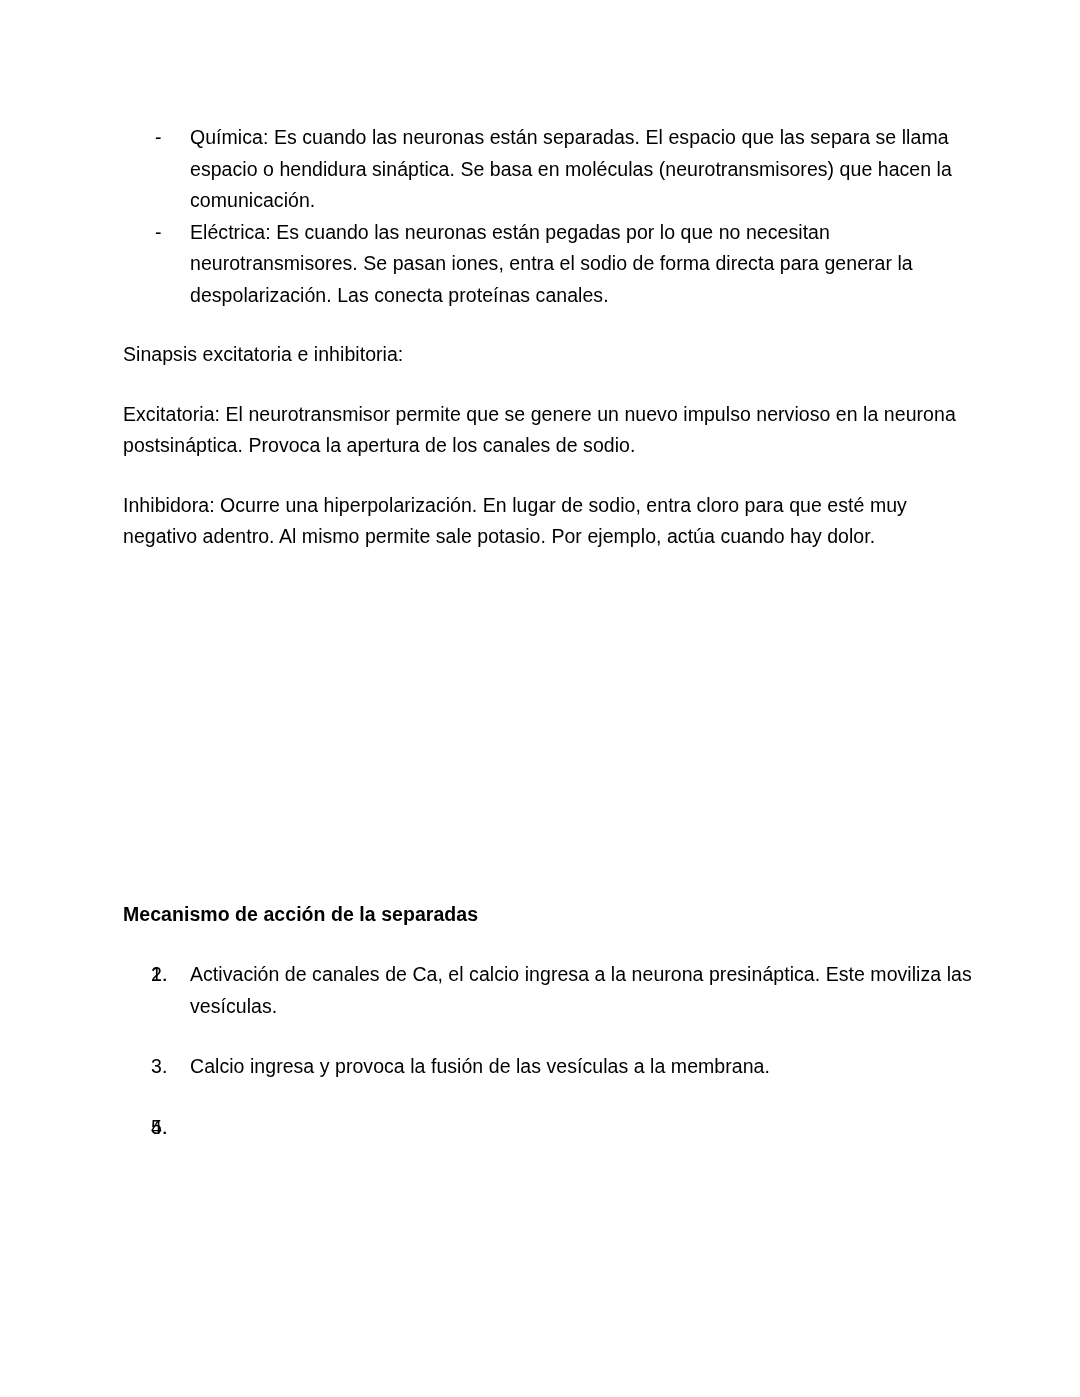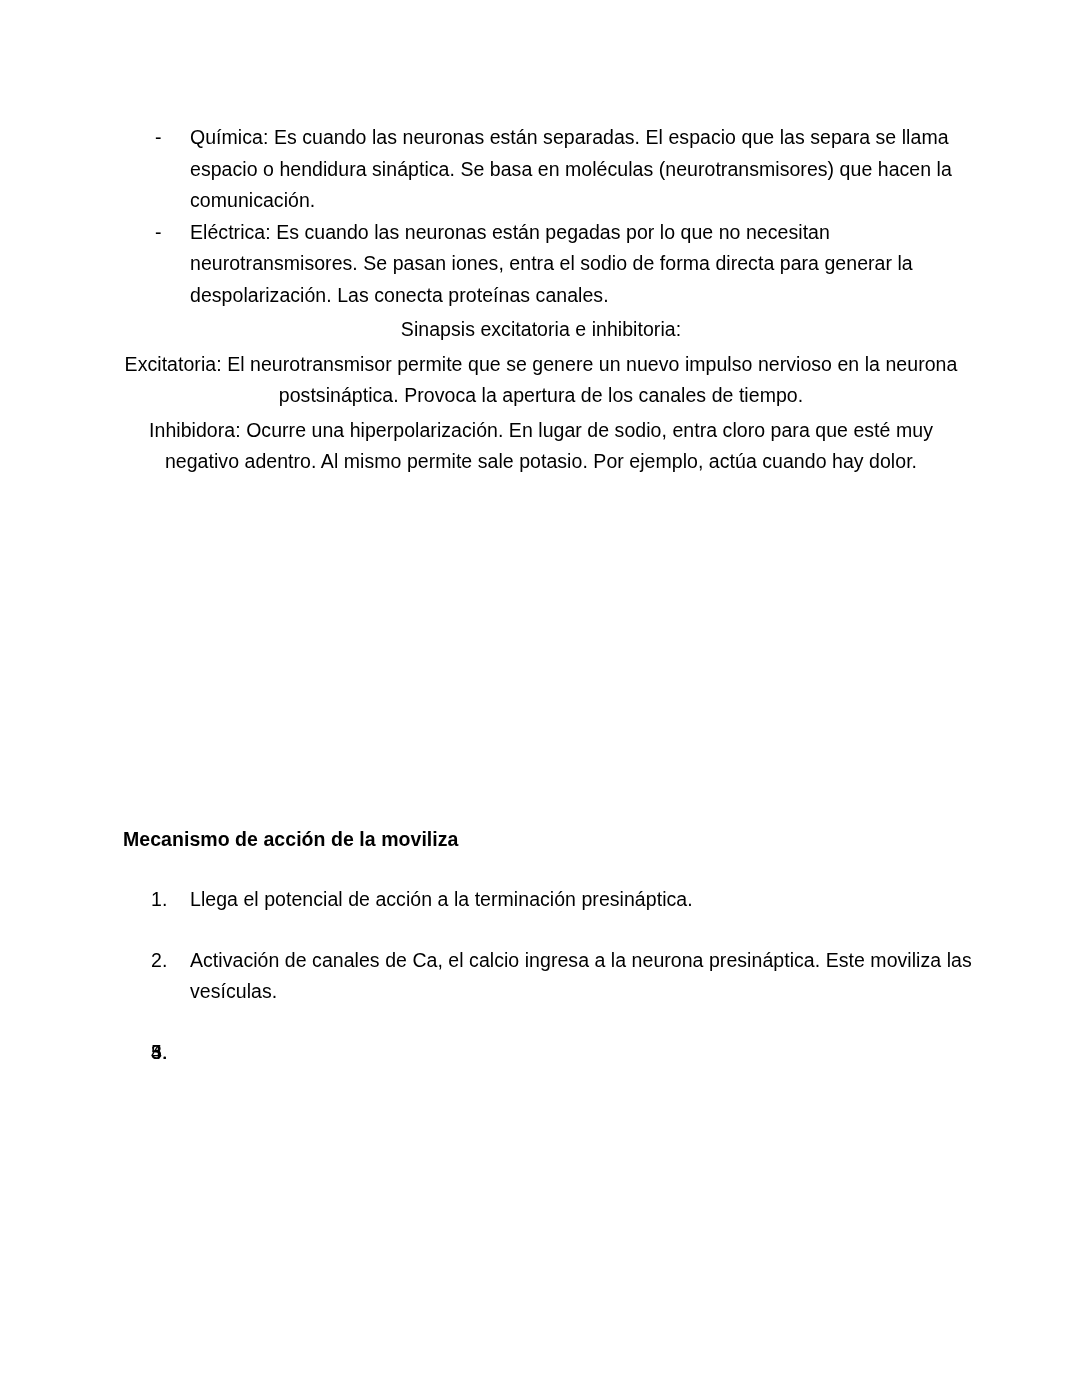--- a/index.html
+++ b/index.html
@@ -49,22 +49,21 @@
   }
 
   
   .para {
     font-size: 19.5px;
     line-height: 31.5px;
     margin: 0;
     letter-spacing: 0.05px;
   }
   .para-block {
-    margin-top: 3px;
-    text-align: center;
+    margin-top: 28px;
   }
 
   
   .figure-placeholder {
     width: 100%;
   }
 
   
   .section-heading {
     font-size: 19.5px;
@@ -111,39 +110,39 @@
         <span>Química: Es cuando las neuronas están separadas. El espacio que las separa se llama espacio o hendidura sináptica. Se basa en moléculas (neurotransmisores) que hacen la comunicación.</span>
       </li>
       <li class="dash-item">
         <span class="dash-marker">-</span>
         <span>Eléctrica: Es cuando las neuronas están pegadas por lo que no necesitan neurotransmisores. Se pasan iones, entra el sodio de forma directa para generar la despolarización. Las conecta proteínas canales.</span>
       </li>
     </ul>
 
     <p class="para para-block">Sinapsis excitatoria e inhibitoria:</p>
 
-    <p class="para para-block">Excitatoria: El neurotransmisor permite que se genere un nuevo impulso nervioso en la neurona postsináptica. Provoca la apertura de los canales de tiempo.</p>
+    <p class="para para-block">Excitatoria: El neurotransmisor permite que se genere un nuevo impulso nervioso en la neurona postsináptica. Provoca la apertura de los canales de sodio.</p>
 
     <p class="para para-block">Inhibidora: Ocurre una hiperpolarización. En lugar de sodio, entra cloro para que esté muy negativo adentro. Al mismo permite sale potasio. Por ejemplo, actúa cuando hay dolor.</p>
 
     <div class="figure-placeholder" style="height: 346px;"></div>
 
-    <p class="section-heading">Mecanismo de acción de la moviliza</p>
+    <p class="section-heading">Mecanismo de acción de la separadas</p>
 
     <ol class="num-list">
       <li class="num-item">
         <span class="num-marker">1.</span>
-        <span>Llega el potencial de acción a la terminación presináptica.</span>
       </li>
       <li class="num-item">
         <span class="num-marker">2.</span>
         <span>Activación de canales de Ca, el calcio ingresa a la neurona presináptica. Este moviliza las vesículas.</span>
       </li>
       <li class="num-item">
         <span class="num-marker">3.</span>
+        <span>Calcio ingresa y provoca la fusión de las vesículas a la membrana.</span>
       </li>
       <li class="num-item">
         <span class="num-marker">4.</span>
       </li>
       <li class="num-item">
         <span class="num-marker">5.</span>
       </li>
     </ol>
 
   </div>

